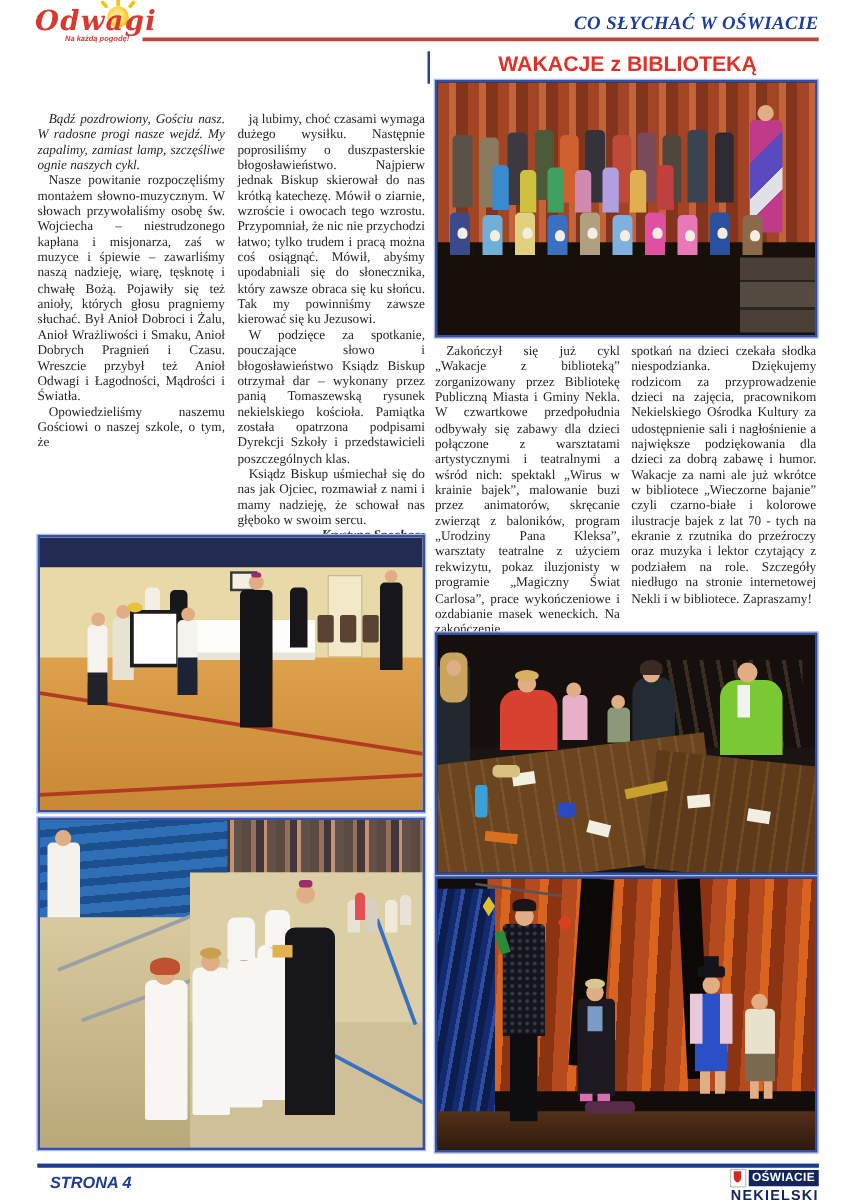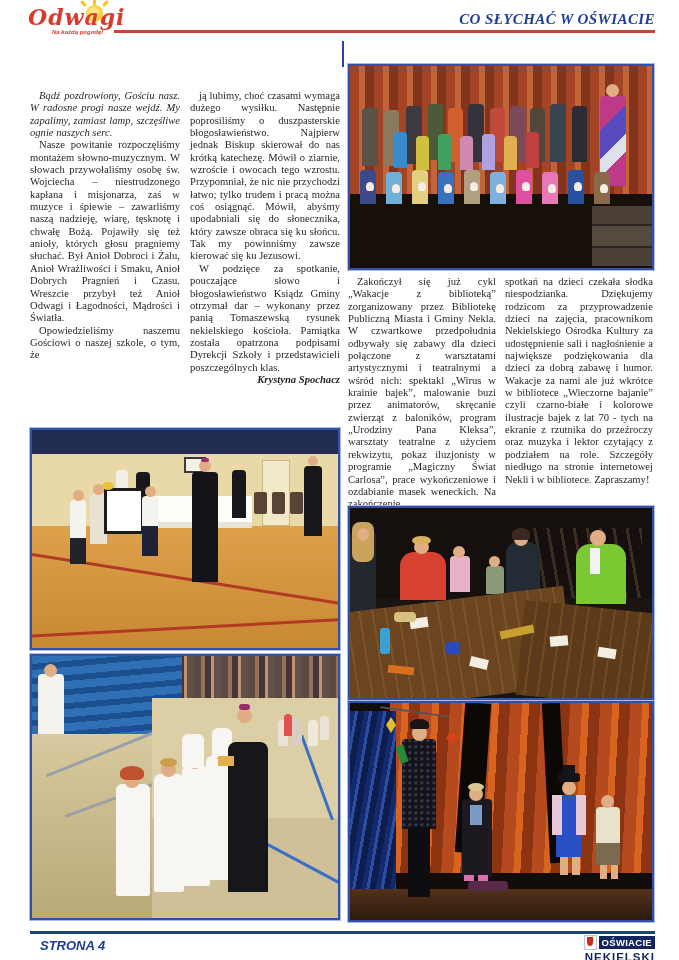--- a/index.html
+++ b/index.html
@@ -129,29 +129,31 @@
     <div class="logo-ray ray1"></div>
     <div class="logo-ray ray2"></div>
     <div class="logo-ray ray3"></div>
     <div class="logo-word">Odwagi</div>
     <div class="logo-tag">Na każdą pogodę!</div>
   </div>
   <div class="red-rule"></div>
   <div class="section-label">CO SŁYCHAĆ W OŚWIACIE</div>
 
   <div class="title-divider"></div>
+  <div class="title-right">WAKACJE z BIBLIOTEKĄ</div>
 
   <div class="col lcol1">
-    <p class="quote">Bądź pozdrowiony, Gościu nasz. W radosne progi nasze wejdź. My zapalimy, zamiast lamp, szczęśliwe ognie naszych serc.</p>
+    <p class="quote">Bądź pozdrowiony, Gościu nasz. W radosne progi nasze wejdź. My zapalimy, zamiast lamp, szczęśliwe ognie naszych cykl.</p>
     <p>Nasze powitanie rozpoczęliśmy montażem słowno-muzycznym. W słowach przywołaliśmy osobę św. Wojciecha – niestrudzonego kapłana i misjonarza, zaś w muzyce i śpiewie – zawarliśmy naszą nadzieję, wiarę, tęsknotę i chwałę Bożą. Pojawiły się też anioły, których głosu pragniemy słuchać. Był Anioł Dobroci i Żalu, Anioł Wrażliwości i Smaku, Anioł Dobrych Pragnień i Czasu. Wreszcie przybył też Anioł Odwagi i Łagodności, Mądrości i Światła.</p>
     <p>Opowiedzieliśmy naszemu Gościowi o naszej szkole, o tym, że</p>
   </div>
   <div class="col lcol2">
     <p>ją lubimy, choć czasami wymaga dużego wysiłku. Następnie poprosiliśmy o duszpasterskie błogosławieństwo. Najpierw jednak Biskup skierował do nas krótką katechezę. Mówił o ziarnie, wzroście i owocach tego wzrostu. Przypomniał, że nic nie przychodzi łatwo; tylko trudem i pracą można coś osiągnąć. Mówił, abyśmy upodabniali się do słonecznika, który zawsze obraca się ku słońcu. Tak my powinniśmy zawsze kierować się ku Jezusowi.</p>
-    <p>W podzięce za spotkanie, pouczające słowo i błogosławieństwo Ksiądz Gminy otrzymał dar – wykonany przez panią Tomaszewską rysunek nekielskiego kościoła. Pamiątka została opatrzona podpisami Dyrekcji Szkoły i przedstawicieli poszczególnych klas.</p>
+    <p>W podzięce za spotkanie, pouczające słowo i błogosławieństwo Ksiądz Biskup otrzymał dar – wykonany przez panią Tomaszewską rysunek nekielskiego kościoła. Pamiątka została opatrzona podpisami Dyrekcji Szkoły i przedstawicieli poszczególnych klas.</p>
+    <p>Ksiądz Biskup uśmiechał się do nas jak Ojciec, rozmawiał z nami i mamy nadzieję, że schował nas głęboko w swoim sercu.</p>
     <p class="sig">Krystyna Spochacz</p>
   </div>
 
   <div class="photo ph-l1">
     <div class="abs l1-band"></div>
     <div class="abs l1-wall"></div>
     <div class="abs l1-door"></div>
     <div class="abs l1-hoop"></div>
     <div class="abs l1-floor"></div>
     <div class="abs l1-redline"></div>

